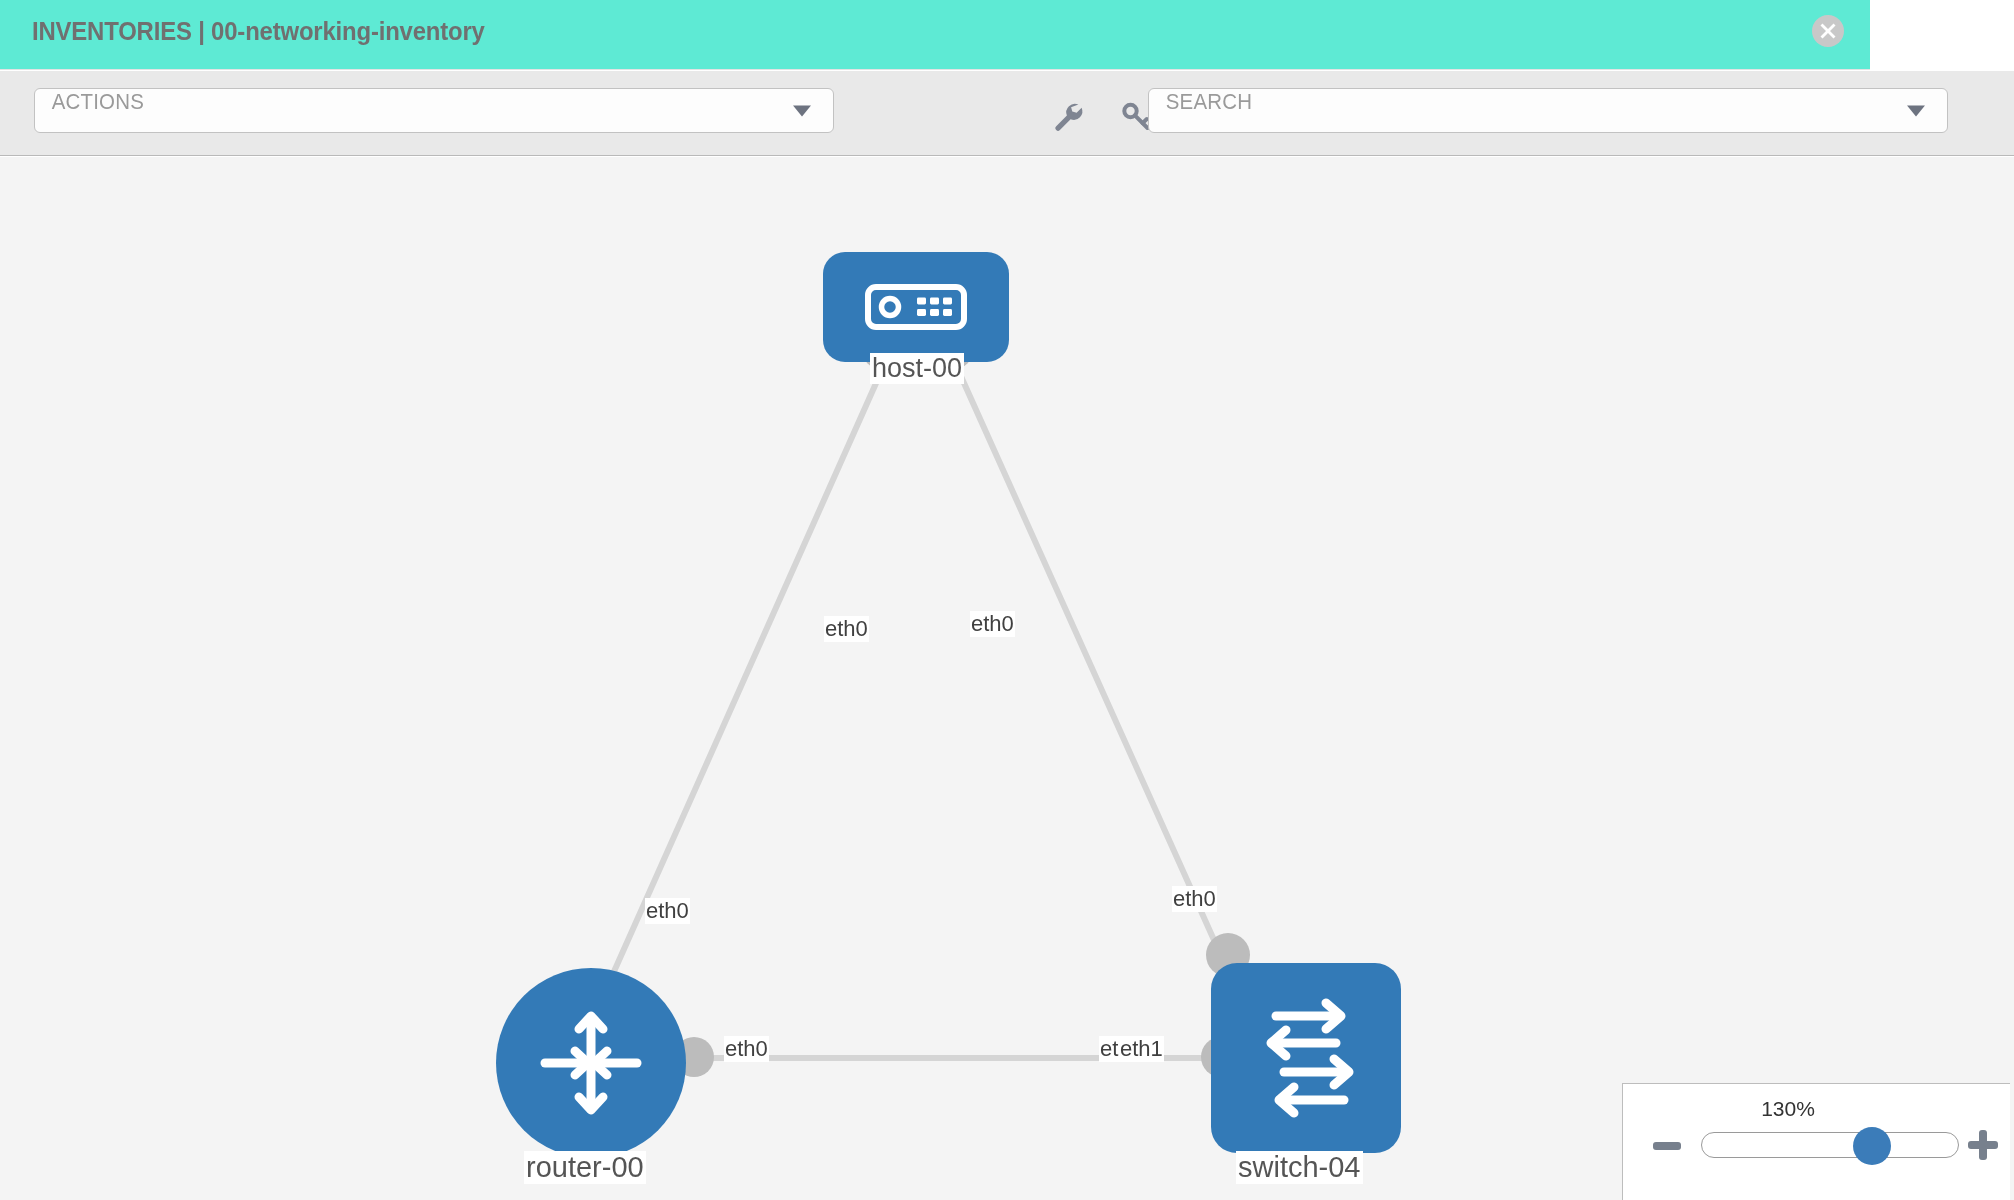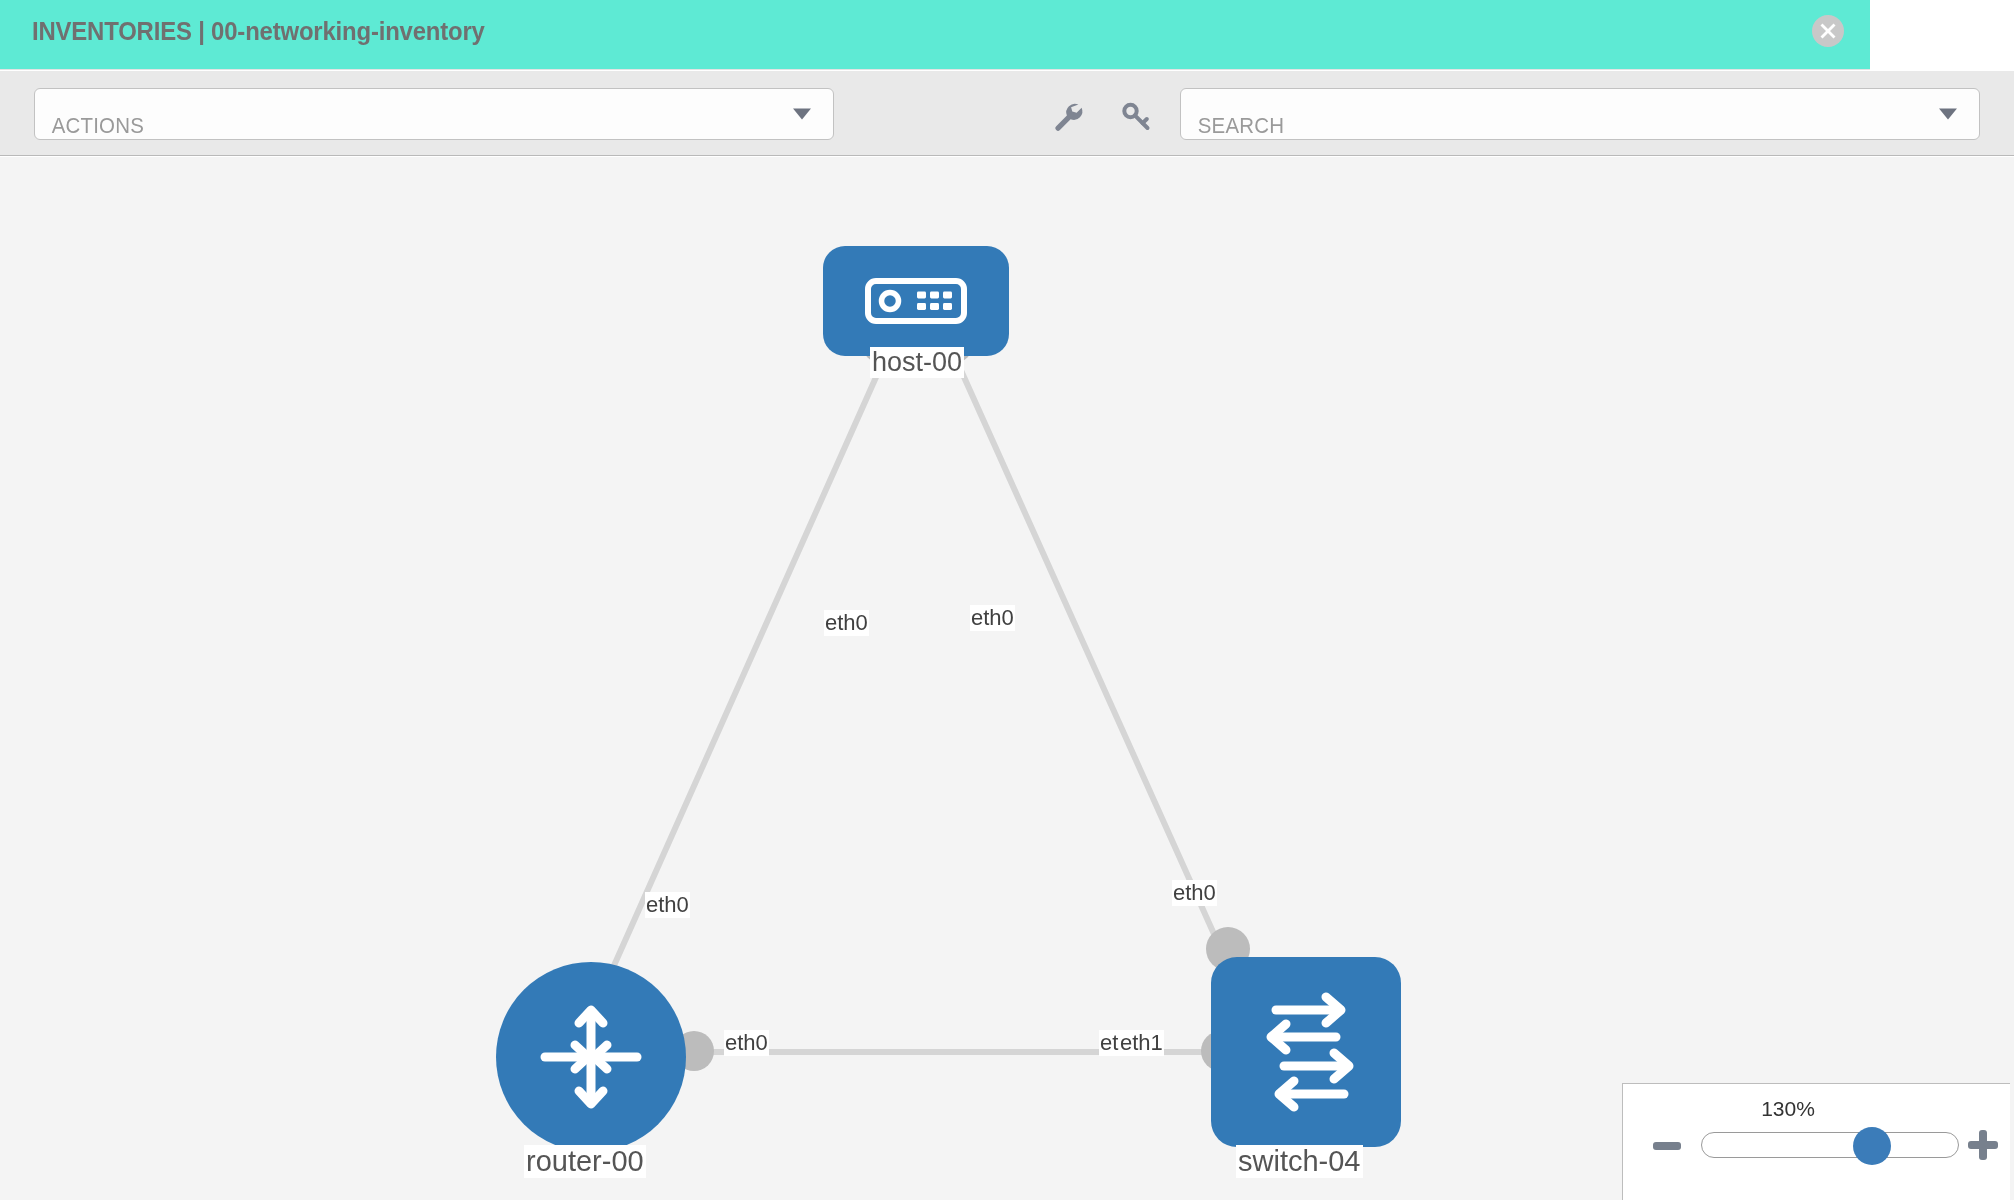--- a/index.html
+++ b/index.html
@@ -36,26 +36,26 @@
   .toolbar {
     position: absolute; left: 0; top: 71px; width: 2014px; height: 85px;
     background: #e9e9e9;
     border-bottom: 1px solid #b9b9b9;
   }
   .select-box {
     position: absolute;
     background: #fdfdfd;
     border: 1px solid #c2c2c2;
     border-radius: 6px;
-    height: 52px;
-    display: flex; align-items: flex-end;
+    height: 45px;
+    display: flex; align-items: flex-start;
     cursor: pointer;
   }
   #actions-select { left: 34px; top: 17px; width: 800px; }
-  #search-select  { left: 1180px; top: 17px; width: 800px; }
+  #search-select  { left: 1148px; top: 17px; width: 800px; }
   .select-label {
     padding-left: 18px;
     font-size: 22px; color: #9a9a9a; letter-spacing: 0.2px;
     transform: scaleX(0.93); transform-origin: left center;
     white-space: nowrap; user-select: none;
   }
   .caret {
     position: absolute; right: 22px; top: 50%; transform: translateY(-50%);
     width: 0; height: 0;
     border-left: 9px solid transparent;
@@ -68,21 +68,21 @@
   #wrench-icon { left: 1050px; }
   #key-icon    { left: 1118px; }
 
   
   .canvas {
     position: absolute; left: 0; top: 157px;
     width: 2014px; height: 1043px;
     background: #f4f4f4;
     overflow: hidden;
   }
-  .topology { position: absolute; left: 0; top: 0; width: 2014px; height: 914px; }
+  .topology { position: absolute; left: 0; top: 6px; width: 2014px; height: 914px; }
 
   
   .node { position: absolute; }
   .node-shape {
     position: absolute; left: 0; top: 0;
     background: #337ab7;
     display: flex; align-items: center; justify-content: center;
     cursor: pointer;
   }
   .shape-round-rect { border-radius: 22px; }

